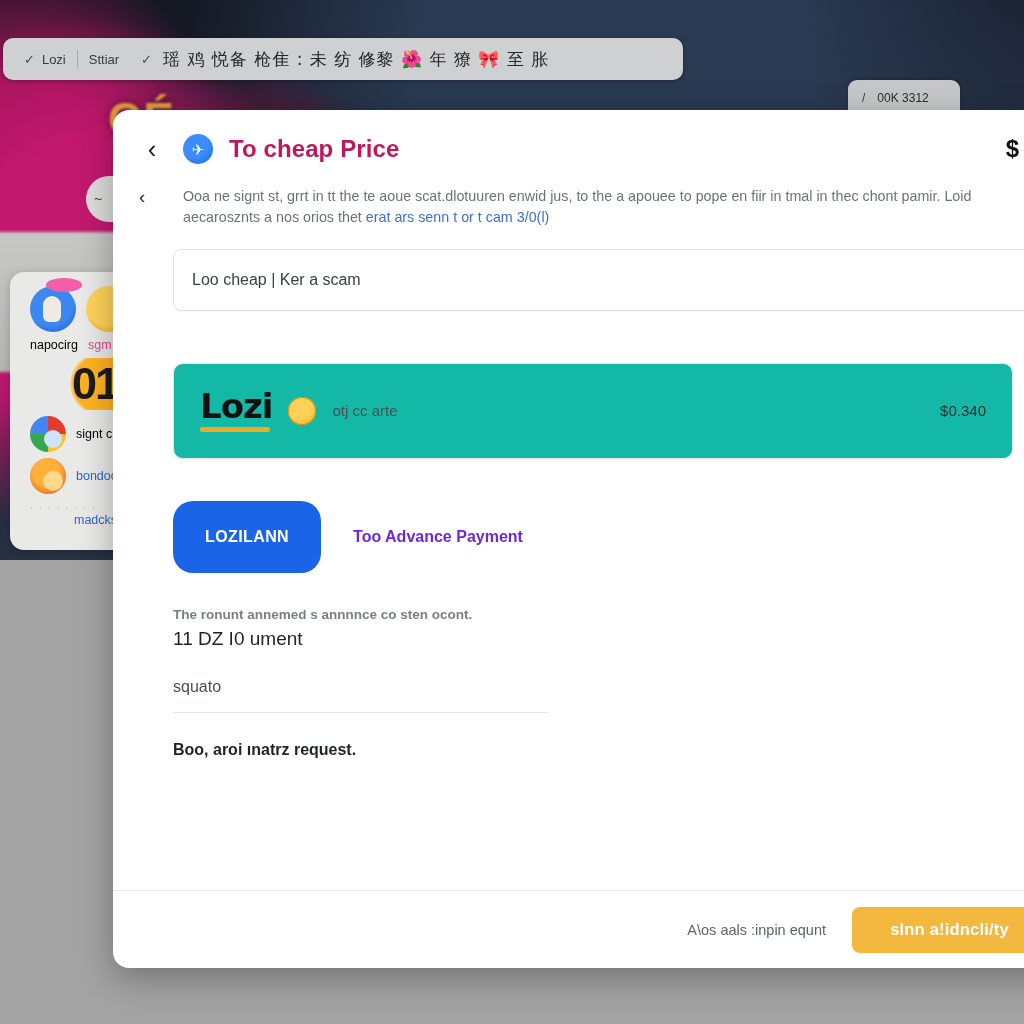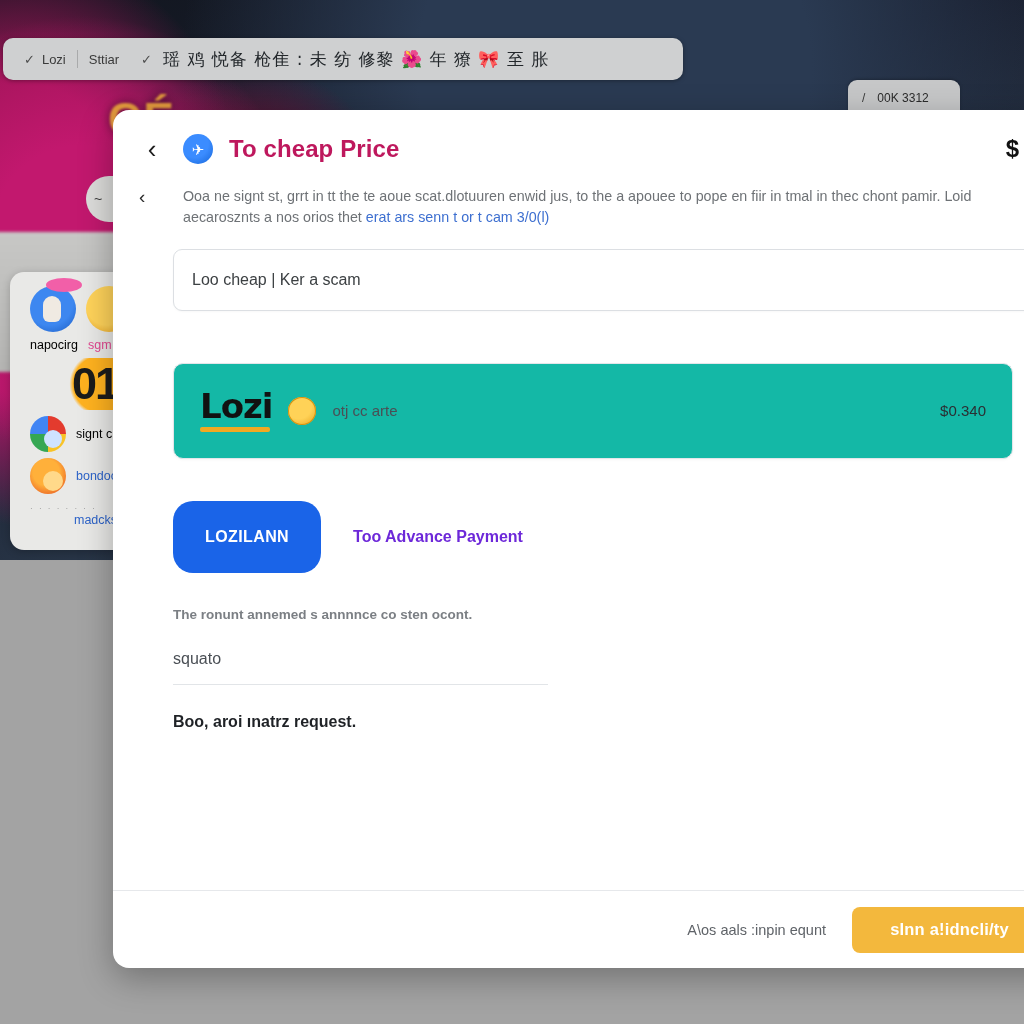--- a/index.html
+++ b/index.html
@@ -341,20 +341,21 @@
       <div class="offer-price">$0.340</div>
     </div>
 
     <div class="tabs">
       <div class="tab tab-active">LOZILANN</div>
       <div class="tab tab-idle">Too Advance Payment</div>
     </div>
 
     <div class="body-block">
       <div class="body-line1">The ronunt annemed  s annnnce co sten ocont.</div>
+      <div class="body-line2">11 DZ I0 ument</div>
       <div class="body-line3">squato</div>
       <div class="body-rule"></div>
       <div class="body-line4">Boo, aroi ınatrz request.</div>
     </div>
 
     <div class="dlg-footer">
       <div class="foot-note">A\os aals :inpin equnt</div>
       <button class="foot-btn">sInn a!idncli/ty</button>
     </div>
 

